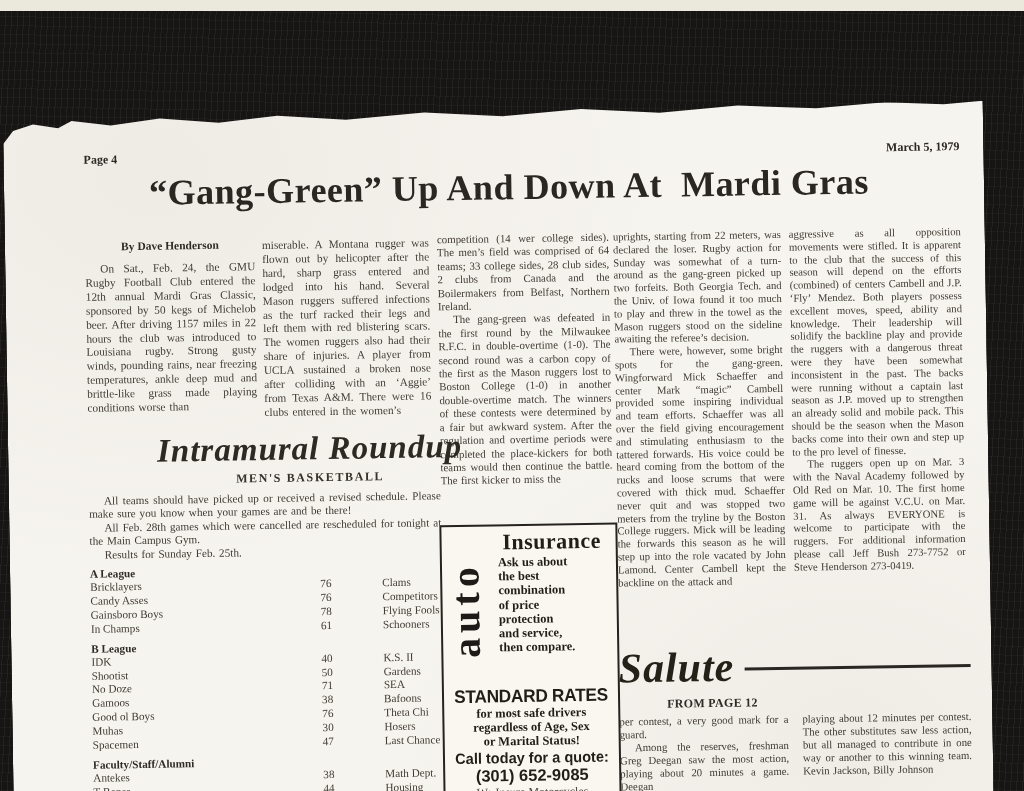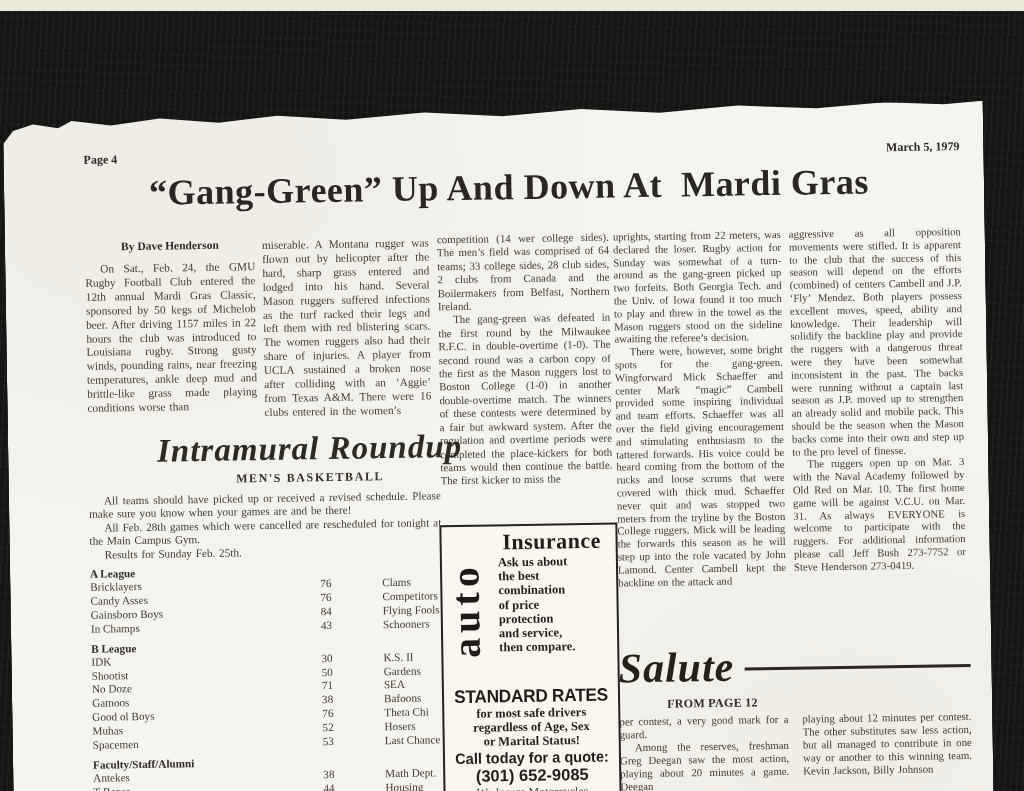--- a/index.html
+++ b/index.html
@@ -148,36 +148,36 @@
             <span class="score-r">23</span>
           </div>
           <div class="score-row">
             <span>Candy Asses</span>
             <span>76</span>
             <span>Competitors</span>
             <span class="score-r">27</span>
           </div>
           <div class="score-row">
             <span>Gainsboro Boys</span>
-            <span>84</span>
+            <span>78</span>
             <span>Flying Fools</span>
             <span class="score-r">50</span>
           </div>
           <div class="score-row">
             <span>In Champs</span>
-            <span>43</span>
+            <span>61</span>
             <span>Schooners</span>
             <span class="score-r">51</span>
           </div>
         </div>
       <div class="league">
           <div class="league-name">B League</div>
           <div class="score-row">
             <span>IDK</span>
-            <span>30</span>
+            <span>40</span>
             <span>K.S. II</span>
             <span class="score-r">28</span>
           </div>
           <div class="score-row">
             <span>Shootist</span>
             <span>50</span>
             <span>Gardens</span>
             <span class="score-r">48</span>
           </div>
           <div class="score-row">
@@ -193,27 +193,27 @@
             <span class="score-r">33</span>
           </div>
           <div class="score-row">
             <span>Good ol Boys</span>
             <span>76</span>
             <span>Theta Chi</span>
             <span class="score-r">26</span>
           </div>
           <div class="score-row">
             <span>Muhas</span>
-            <span>52</span>
+            <span>30</span>
             <span>Hosers</span>
             <span class="score-r">34</span>
           </div>
           <div class="score-row">
             <span>Spacemen</span>
-            <span>53</span>
+            <span>47</span>
             <span>Last Chance</span>
             <span class="score-r">46</span>
           </div>
         </div>
       <div class="league">
           <div class="league-name">Faculty/Staff/Alumni</div>
           <div class="score-row">
             <span>Antekes</span>
             <span>38</span>
             <span>Math Dept.</span>

